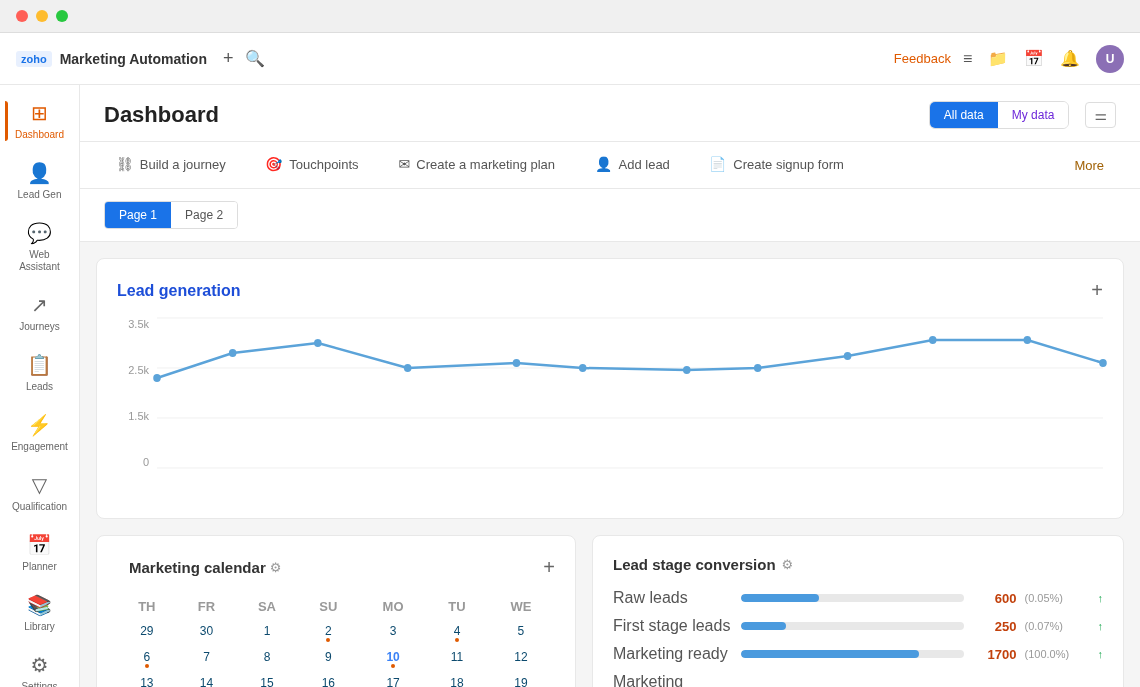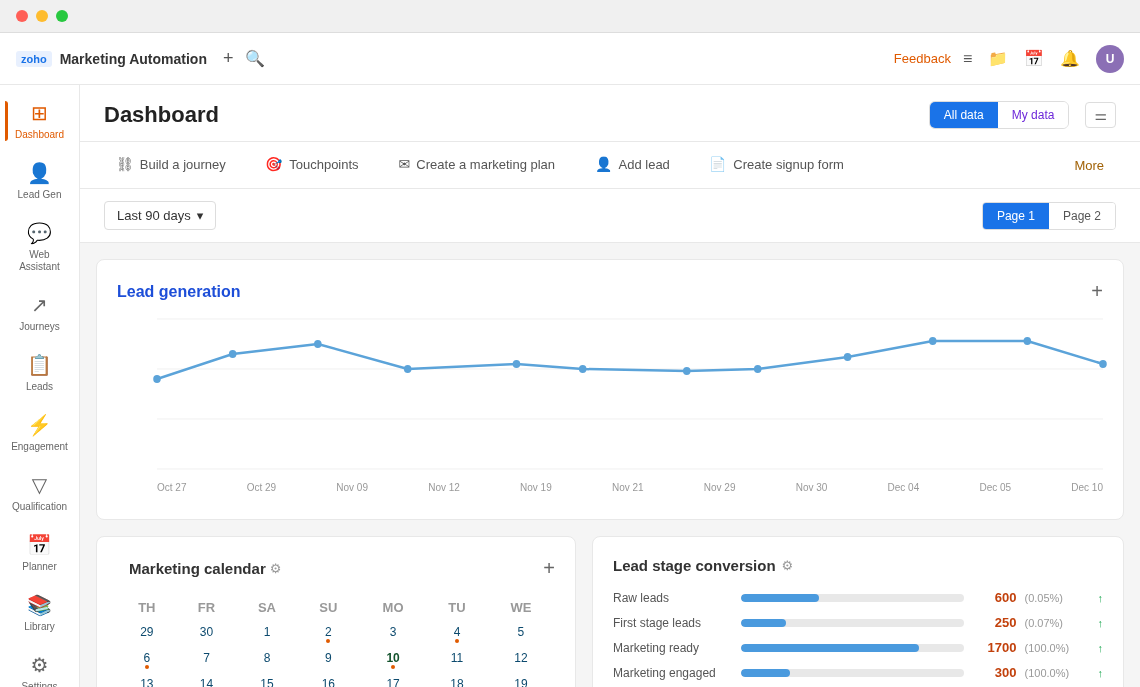--- a/index.html
+++ b/index.html
@@ -83,28 +83,28 @@
     .bottom-card-left { flex: 0 0 480px; }
 
     
     .cal-title-row { display: flex; align-items: center; justify-content: space-between; margin-bottom: 16px; }
     .cal-title { font-size: 15px; font-weight: 600; }
     .cal-icon { font-size: 13px; color: #999; margin-left: 4px; }
     .cal-table { width: 100%; border-collapse: collapse; }
     .cal-table th { font-size: 13px; color: #999; text-align: center; padding: 4px; font-weight: 700; }
     .cal-table td { font-size: 12px; text-align: center; padding: 6px 4px; color: #0c4a6e; position: relative; }
     .cal-table td.has-dot::after { content: ''; width: 4px; height: 4px; background: #e05a00; border-radius: 50%; position: absolute; bottom: 2px; left: 50%; transform: translateX(-50%); }
-    .cal-table td.today { color: #14532d; font-weight: 600; }
+    .cal-table td.today { color: #3b82f6; font-weight: 600; }
 
     
     .stage-title-row { display: flex; align-items: center; margin-bottom: 16px; }
     .stage-title { font-size: 15px; font-weight: 600; }
     .stage-icon { font-size: 13px; color: #999; margin-left: 6px; }
     .stage-row { display: flex; align-items: center; margin-bottom: 10px; gap: 8px; }
-    .stage-label { font-size: 12px; color: #555; width: 120px; flex-shrink: 0; }
+    .stage-label { font-size: 16px; color: #555; width: 120px; flex-shrink: 0; }
     .stage-bar-bg { flex: 1; height: 8px; background: #e8e8e8; border-radius: 4px; overflow: hidden; }
     .stage-bar-fill { height: 100%; background: #4a9ade; border-radius: 4px; }
     .stage-count { font-size: 13px; font-weight: 600; color: #c2410c; width: 45px; text-align: right; }
     .stage-pct { font-size: 11px; color: #999; width: 65px; }
     .stage-trend { color: #22aa55; font-size: 11px; }
   </style>
 </head>
 <body>
 
 <div class="window-chrome">
@@ -210,37 +210,39 @@
         <span>Add lead</span>
       </div>
       <div class="nav-tab">
         <span class="tab-icon">📄</span>
         <span>Create signup form</span>
       </div>
       <div class="nav-tab-more">More</div>
     </div>
 
     <div class="filter-bar">
-      <div class="date-filter">
-        <span>Last 90 days</span>
-        <span>▾</span>
-      </div>
       <div class="page-nav">
         <button class="page-btn active">Page 1</button>
         <button class="page-btn">Page 2</button>
       </div>
     </div>
 
     <div class="chart-section">
       <div class="chart-title-row">
         <span class="chart-title">Lead generation</span>
         <button class="chart-add-btn">+</button>
       </div>
       <div class="chart-container">
 
+        <div class="chart-y-axis">
+          <span class="chart-y-label">3.5k</span>
+          <span class="chart-y-label">2.5k</span>
+          <span class="chart-y-label">1.5k</span>
+          <span class="chart-y-label">0</span>
+        </div>
 
         <div class="chart-area">
           <svg class="line-chart" viewBox="0 0 1000 150" preserveAspectRatio="none">
 
             <line x1="0" y1="0" x2="1000" y2="0" stroke="#f0f0f0" stroke-width="1"></line>
             <line x1="0" y1="50" x2="1000" y2="50" stroke="#f0f0f0" stroke-width="1"></line>
             <line x1="0" y1="100" x2="1000" y2="100" stroke="#f0f0f0" stroke-width="1"></line>
             <line x1="0" y1="150" x2="1000" y2="150" stroke="#f0f0f0" stroke-width="1"></line>
 
             <polyline fill="none" stroke="#5ba3d9" stroke-width="2.5" stroke-linejoin="round" stroke-linecap="round" points="0,60 80,35 170,25 265,50 380,45 450,50 560,52 635,50 730,38 820,22 920,22 1000,45"></polyline>
@@ -253,33 +255,20 @@
             <circle cx="450" cy="50" r="4" fill="#5ba3d9"></circle>
             <circle cx="560" cy="52" r="4" fill="#5ba3d9"></circle>
             <circle cx="635" cy="50" r="4" fill="#5ba3d9"></circle>
             <circle cx="730" cy="38" r="4" fill="#5ba3d9"></circle>
             <circle cx="820" cy="22" r="4" fill="#5ba3d9"></circle>
             <circle cx="920" cy="22" r="4" fill="#5ba3d9"></circle>
             <circle cx="1000" cy="45" r="4" fill="#5ba3d9"></circle>
           </svg>
         </div>
 
-        <div class="chart-x-axis">
-          <span class="chart-x-label">Oct 27</span>
-          <span class="chart-x-label">Oct 29</span>
-          <span class="chart-x-label">Nov 09</span>
-          <span class="chart-x-label">Nov 12</span>
-          <span class="chart-x-label">Nov 19</span>
-          <span class="chart-x-label">Nov 21</span>
-          <span class="chart-x-label">Nov 29</span>
-          <span class="chart-x-label">Nov 30</span>
-          <span class="chart-x-label">Dec 04</span>
-          <span class="chart-x-label">Dec 05</span>
-          <span class="chart-x-label">Dec 10</span>
-        </div>
       </div>
     </div>
 
     <div class="bottom-row">
 
       <div class="bottom-card bottom-card-left">
         <div class="cal-title-row">
           <div style="display:flex;align-items:center;margin-left:12px;">
             <span class="cal-title">Marketing calendar</span>
             <span class="cal-icon">⚙</span>

